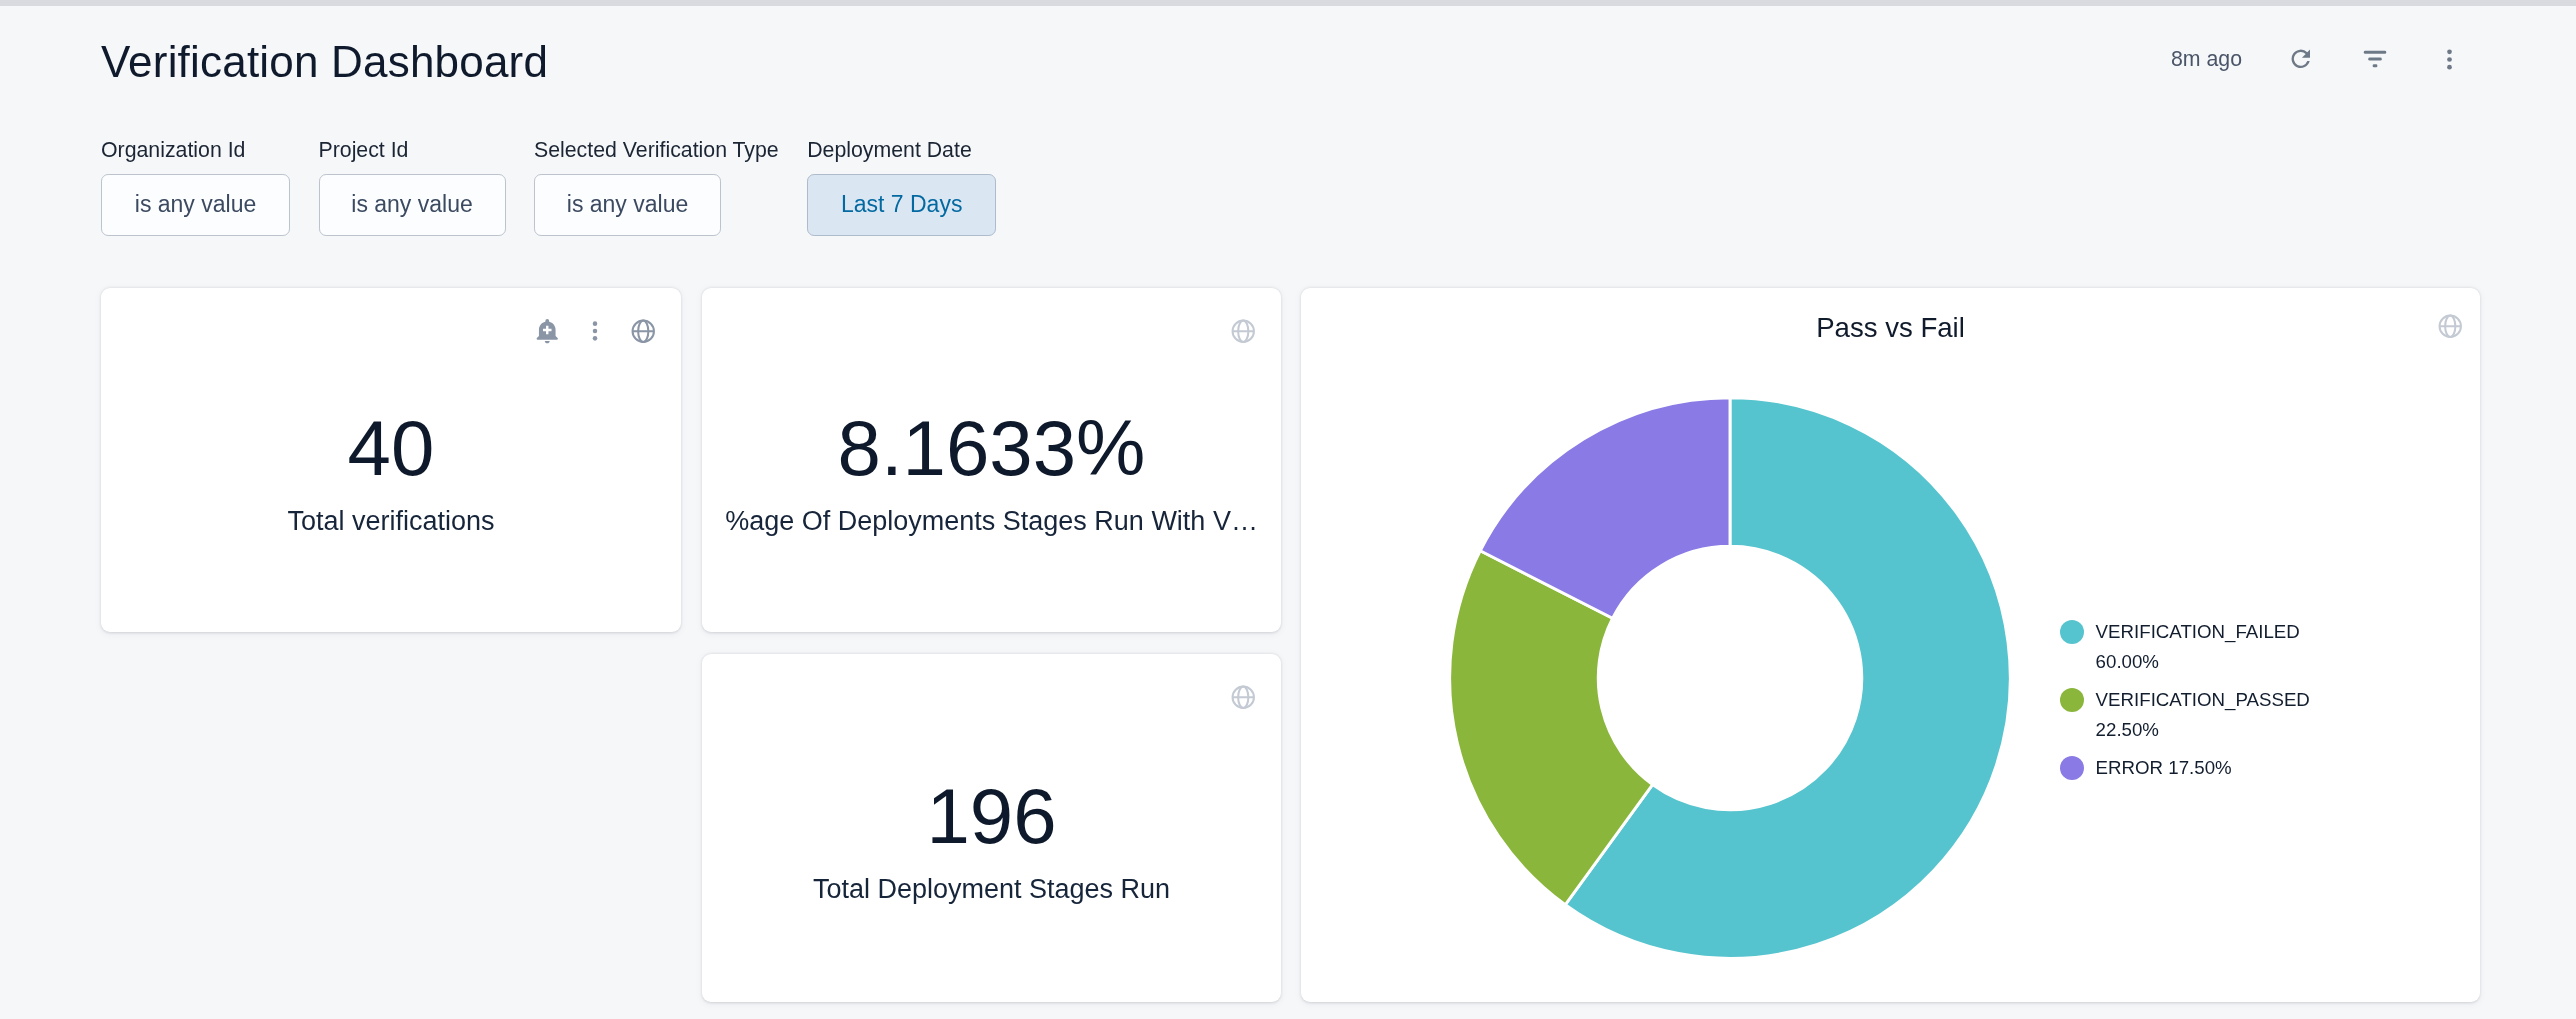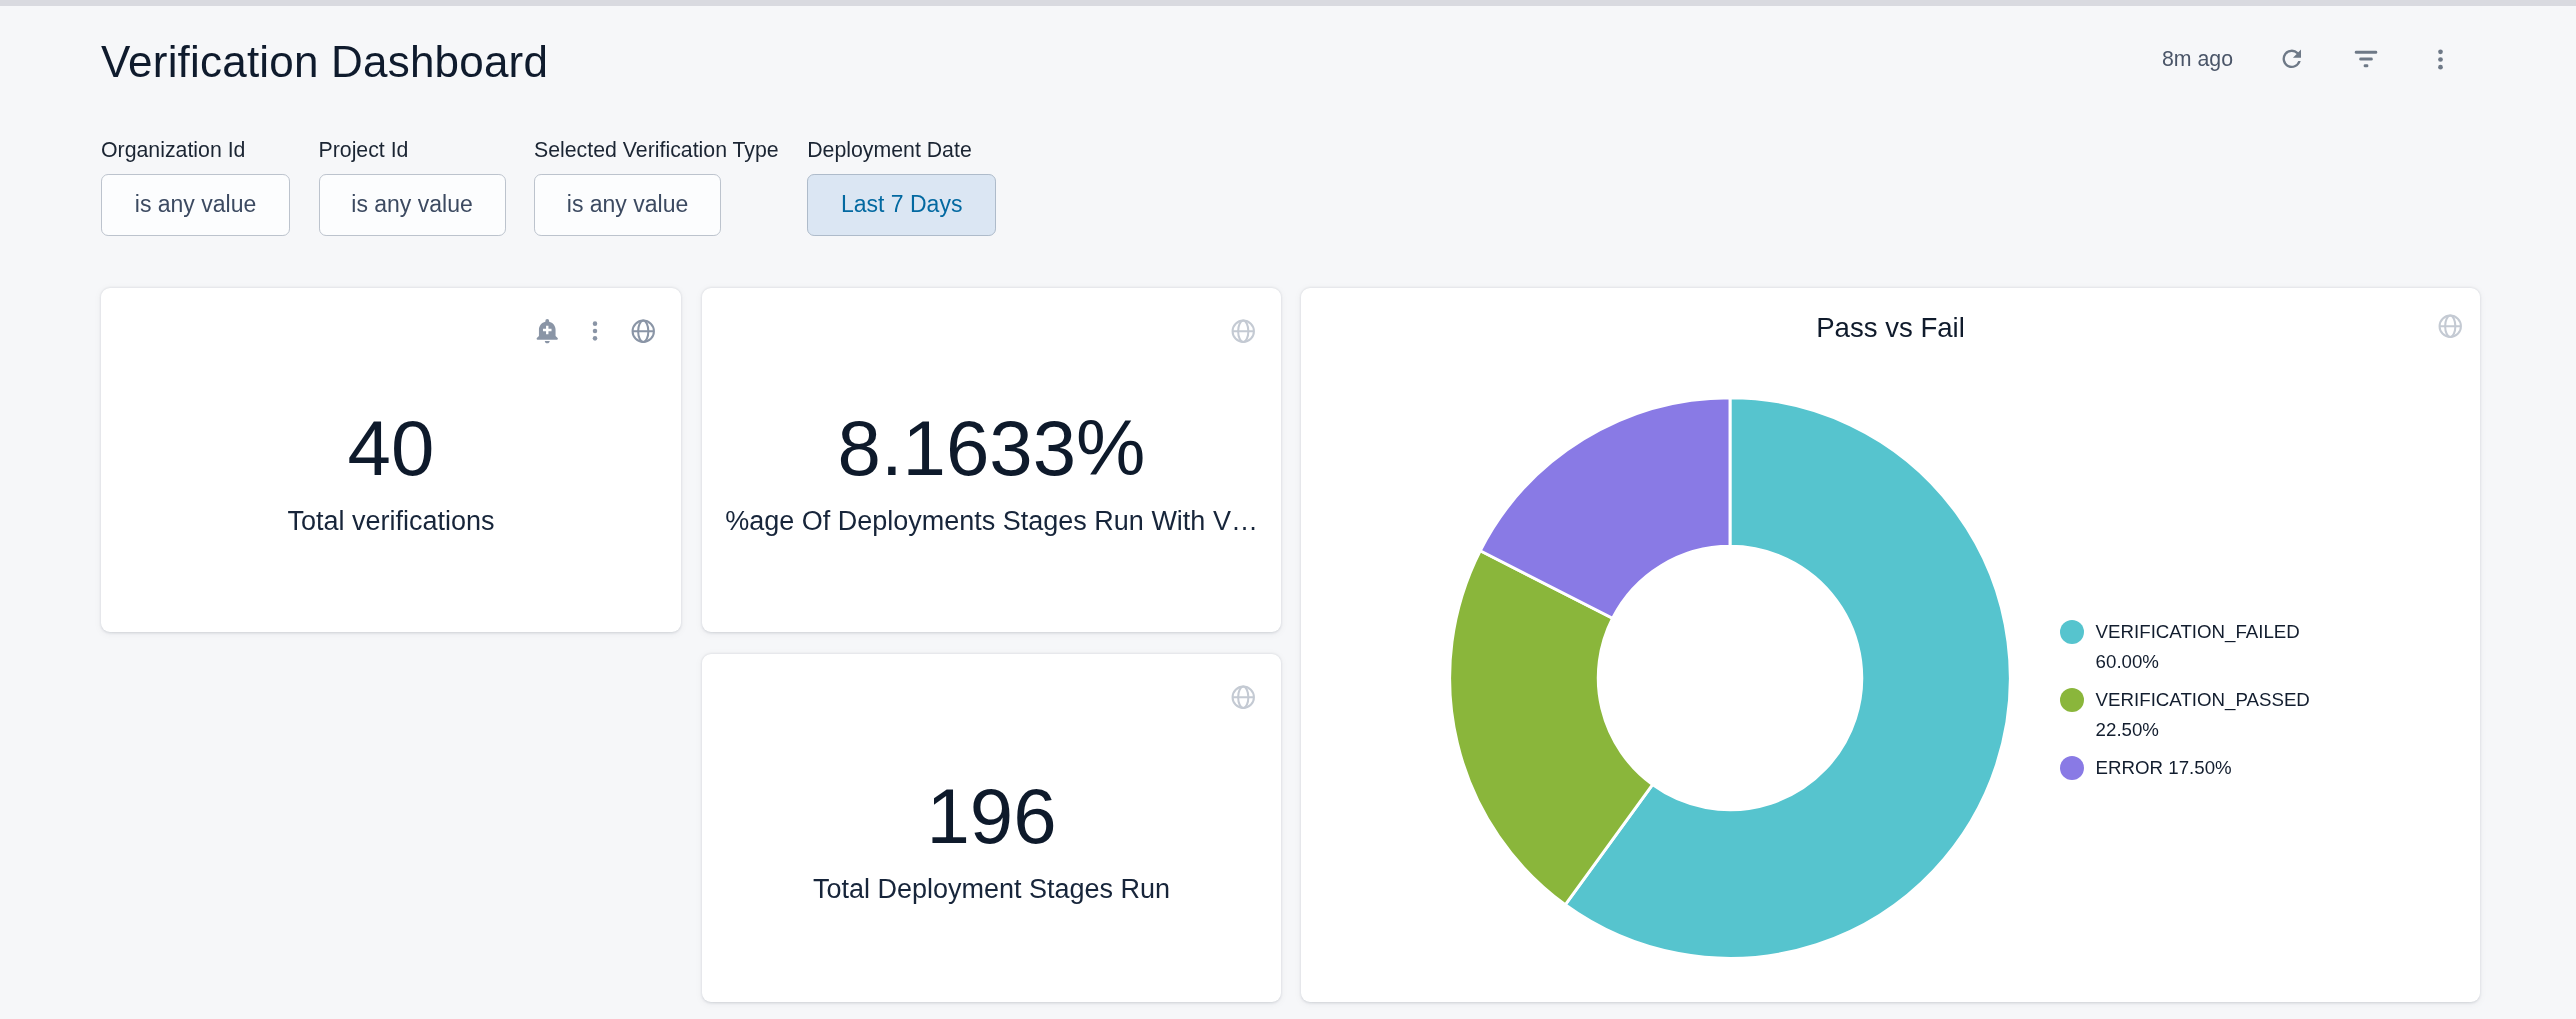--- a/index.html
+++ b/index.html
@@ -8,21 +8,21 @@
     width:2576px; height:1019px; position:relative; overflow:hidden;
     background:#f6f7f9; color:#101b2c;
     font-family:"Liberation Sans","DejaVu Sans",sans-serif;
   }
   .top-strip { position:absolute; top:0; left:0; width:100%; height:6.2px; background:#d9dae0; }
   .page { position:absolute; top:6.2px; left:101px; width:2379px; }
 
   
   .header-row { position:relative; margin-top:31px; height:55px; }
   .page-title { margin:0; font-size:44px; font-weight:400; color:#0f1b2d; letter-spacing:0.2px; }
-  .header-controls { position:absolute; right:25px; top:7.1px; display:flex; align-items:center; gap:44px; }
+  .header-controls { position:absolute; right:16px; top:7.1px; display:flex; align-items:center; gap:44px; }
   .last-updated { font-size:21.3px; color:#4a5568; }
   .icon-btn { width:30px; height:30px; padding:0; border:none; background:none; cursor:pointer;
               display:flex; align-items:center; justify-content:center; }
   .hdr-icon { color:#6e7987; }
 
   
   .filters-row { display:flex; gap:28.5px; margin-top:46px; align-items:flex-start; }
   .filter-label { font-size:21.3px; font-weight:500; color:#1b2533; white-space:nowrap; }
   .filter-chip {
     margin-top:10.7px; height:62px; border-radius:7.1px; border:1.3px solid #bcc3cd;

